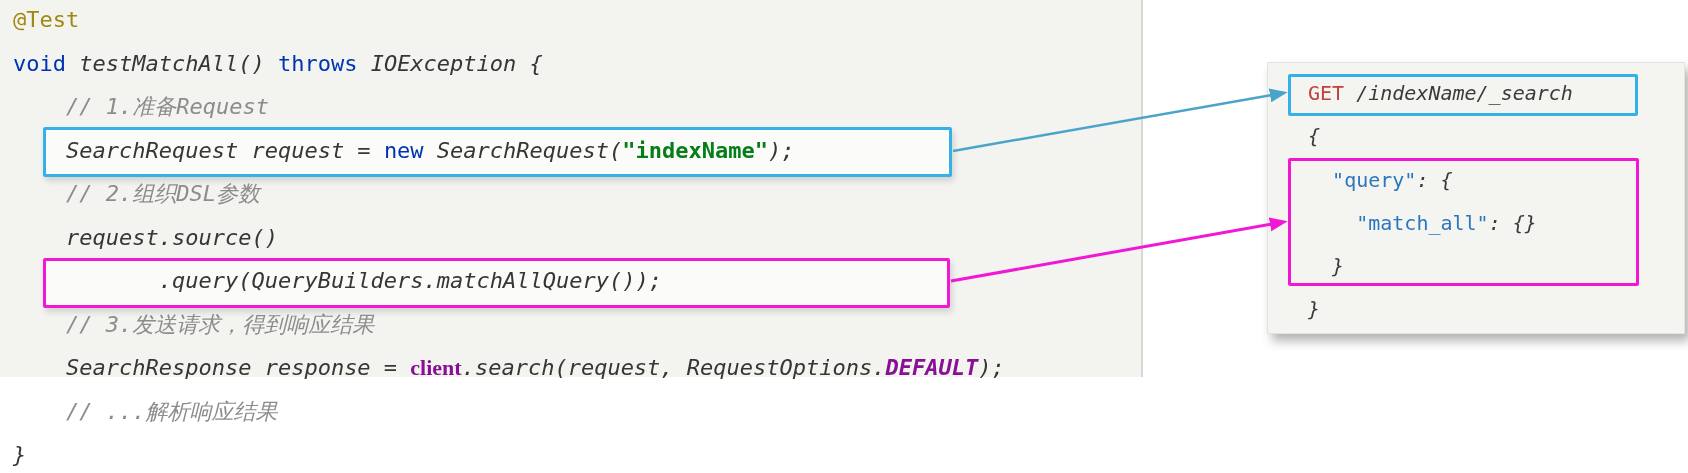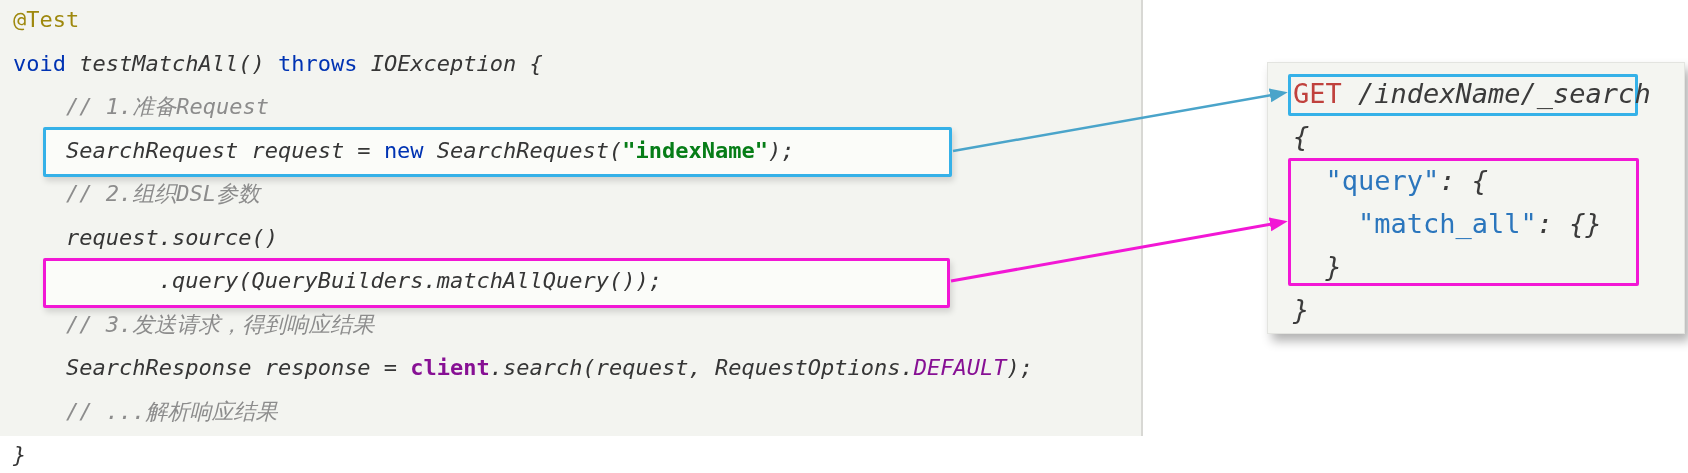--- a/index.html
+++ b/index.html
@@ -1,38 +1,38 @@
 <!DOCTYPE html>
 <html style="--panel-bg: #f3f4f0; --card-bg: #f4f5f1; --divider: #d8d8d4; --cyan: #35b1e8; --cyan-arrow: #4aa4ca; --magenta: #f217d5; --plain: #363636; --keyword: #0033b3; --string: #067d17; --annotation: #9e880d; --comment: #8c8c8c; --member: #871094; --http: #c0413d; --json-key: #2b76bd;"><head>
 <meta charset="utf-8">
 <style>
   * { margin:0; padding:0; box-sizing:border-box; }
   html,body { width:1688px; height:473px; background:#ffffff; overflow:hidden; }
   body { position:relative; font-family:"DejaVu Sans Mono", monospace; }
 
   .code-panel {
-    position:absolute; left:0; top:0; width:1143px; height:436px;
+    position:absolute; left:0; top:0; width:1143px; height:377px;
     background:var(--panel-bg); border-right:2px solid var(--divider);
   }
 
   .java-code {
     position:absolute; left:13px; top:-2px;
     font-size:22px; line-height:43.5px; white-space:pre;
     color:var(--plain); z-index:3;
   }
   .code-line { height:43.5px; }
 
   .dsl-card {
     position:absolute; left:1267px; top:62px; width:418px; height:272px;
     background:var(--card-bg); border:1px solid #e3e4e0;
     box-shadow:5px 7px 10px rgba(0,0,0,0.30);
   }
   .dsl-code {
-    position:absolute; left:25px; top:9px;
-    font-size:27px; line-height:43.3px; white-space:pre;
+    position:absolute; left:40px; top:9px;
+    font-size:20px; line-height:43.3px; white-space:pre;
     color:#3b3b3b; z-index:3;
   }
   .dsl-line { height:43.3px; }
 
   .hl-box { position:absolute; border-radius:2px; z-index:2; }
   .hl-cyan    { border:3px solid var(--cyan); }
   .hl-magenta { border:3px solid var(--magenta); }
   .left-box   { background:#fbfcf9; box-shadow:2px 4px 6px rgba(0,0,0,0.14); }
 
   .box-request   { left:43px;  top:127px; width:909px; height:50px; }
@@ -45,22 +45,22 @@
   .arrow-magenta { stroke:var(--magenta);    stroke-width:3; }
   #head-cyan path    { fill:var(--cyan-arrow); }
   #head-magenta path { fill:var(--magenta); }
 
   
   .tok-plain      { color:inherit;font-style:italic; }
   .tok-keyword    { color:var(--keyword); font-weight:normal; }
   .tok-string     { color:var(--string); font-weight:bold; }
   .tok-annotation { color:var(--annotation); }
   .tok-comment    { color:var(--comment); font-style:italic;text-align:center; }
-  .tok-member     { color:var(--member); font-weight:bold; }
-  .tok-constant   { color:var(--member); font-weight:normal; font-style:italic; }
+  .tok-member     { color:var(--member); font-weight:bold;font-family:Liberation Serif, serif; }
+  .tok-constant   { color:var(--member); font-weight:bold; font-style:italic; }
   .tok-static     { font-style:italic; }
   .tok-http       { color:var(--http); }
   .tok-key        { color:var(--json-key); }
 </style>
 </head>
 <body>
 
 <div class="code-panel">
   <div class="hl-box hl-cyan left-box box-request"></div>
   <div class="hl-box hl-magenta left-box box-query"></div>

